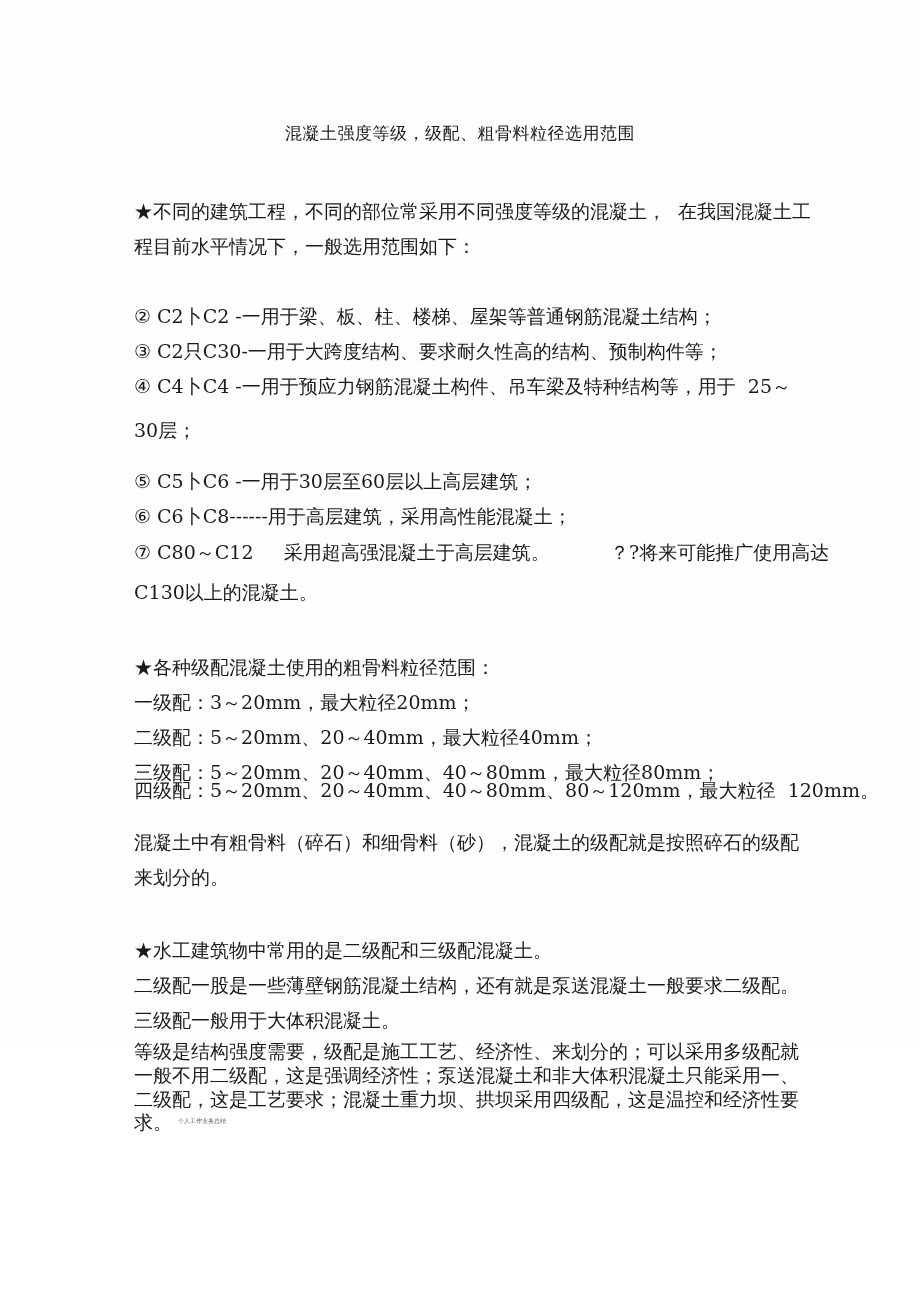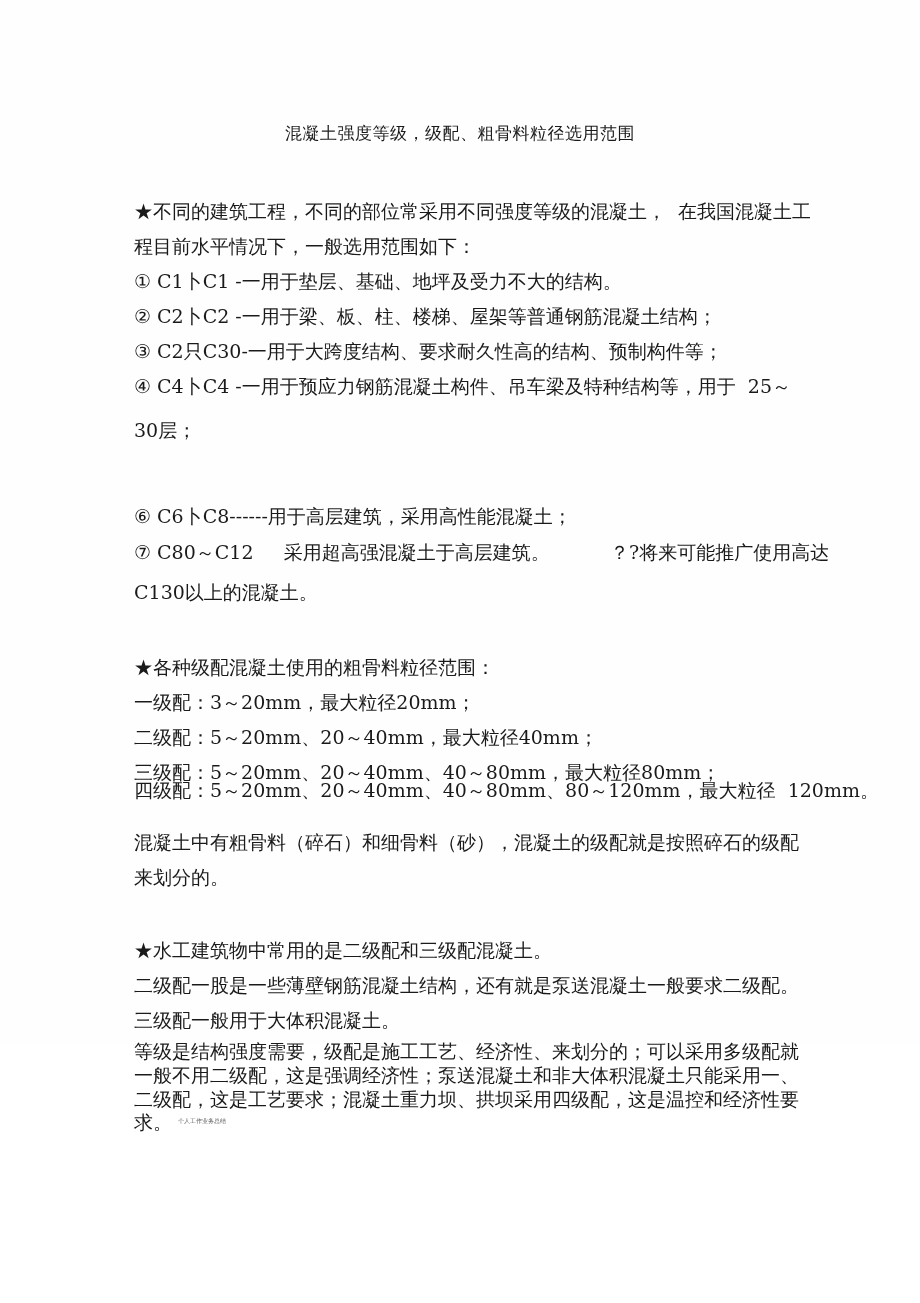--- a/index.html
+++ b/index.html
@@ -23,25 +23,25 @@
 </style>
 </head>
 <body>
 
 <div class="page">
   <div class="title">混凝土强度等级，级配、粗骨料粒径选用范围</div>
 
   <div class="line" style="top:201px">★不同的建筑工程，不同的部位常采用不同强度等级的混凝土，  在我国混凝土工</div>
   <div class="line" style="top:236px">程目前水平情况下，一般选用范围如下：</div>
 
-  <div class="line" style="top:271px">① C1卜C1 -一用于垫层、基础、地坪及受力不大的结构。</div>
   <div class="line" style="top:306px">② C2卜C2 -一用于梁、板、柱、楼梯、屋架等普通钢筋混凝土结构；</div>
   <div class="line" style="top:341px">③ C2只C30-一用于大跨度结构、要求耐久性高的结构、预制构件等；</div>
   <div class="line" style="top:376px">④ C4卜C4 -一用于预应力钢筋混凝土构件、吊车梁及特种结构等，用于  25～</div>
   <div class="line" style="top:420px">30层；</div>
+  <div class="line" style="top:471px">⑤ C5卜C6 -一用于30层至60层以上高层建筑；</div>
   <div class="line" style="top:506px">⑥ C6卜C8------用于高层建筑，采用高性能混凝土；</div>
   <div class="line" style="top:542px">⑦ C80～C12     采用超高强混凝土于高层建筑。          ？?将来可能推广使用高达</div>
   <div class="line" style="top:582px">C130以上的混凝土。</div>
 
   <div class="line" style="top:657px">★各种级配混凝土使用的粗骨料粒径范围：</div>
   <div class="line" style="top:692px">一级配：3～20mm，最大粒径20mm；</div>
   <div class="line" style="top:727px">二级配：5～20mm、20～40mm，最大粒径40mm；</div>
   <div class="line" style="top:762px">三级配：5～20mm、20～40mm、40～80mm，最大粒径80mm；</div>
   <div class="line" style="top:780px">四级配：5～20mm、20～40mm、40～80mm、80～120mm，最大粒径  120mm。</div>
   <div class="line" style="top:832px">混凝土中有粗骨料（碎石）和细骨料（砂），混凝土的级配就是按照碎石的级配</div>

